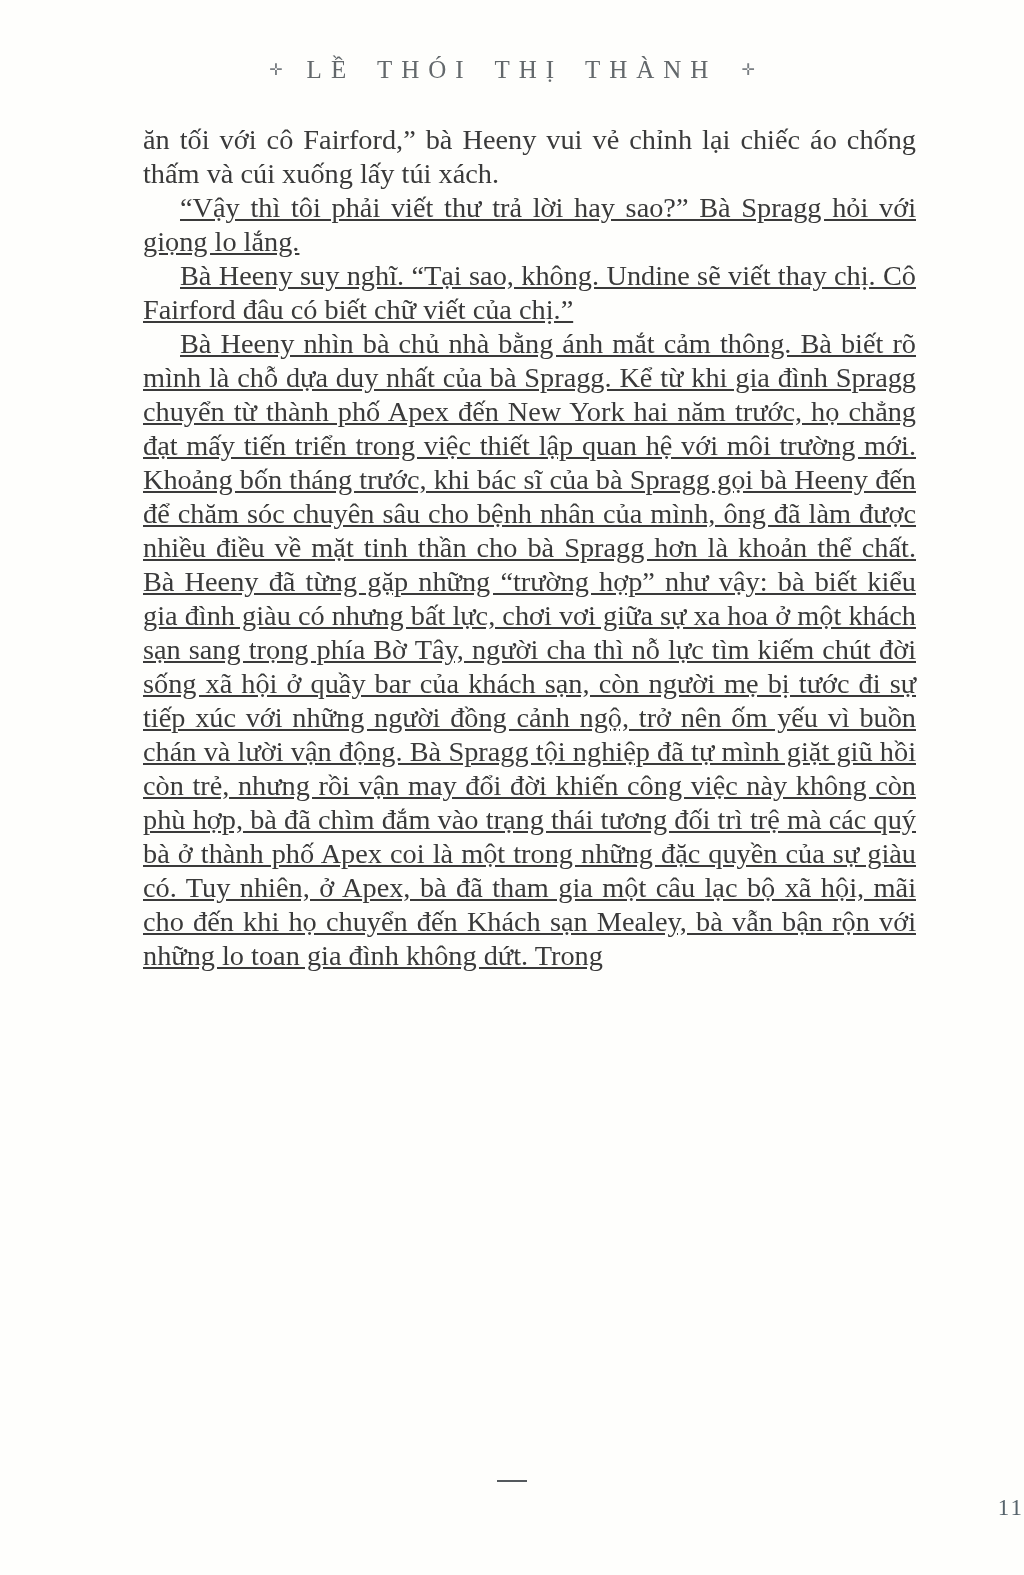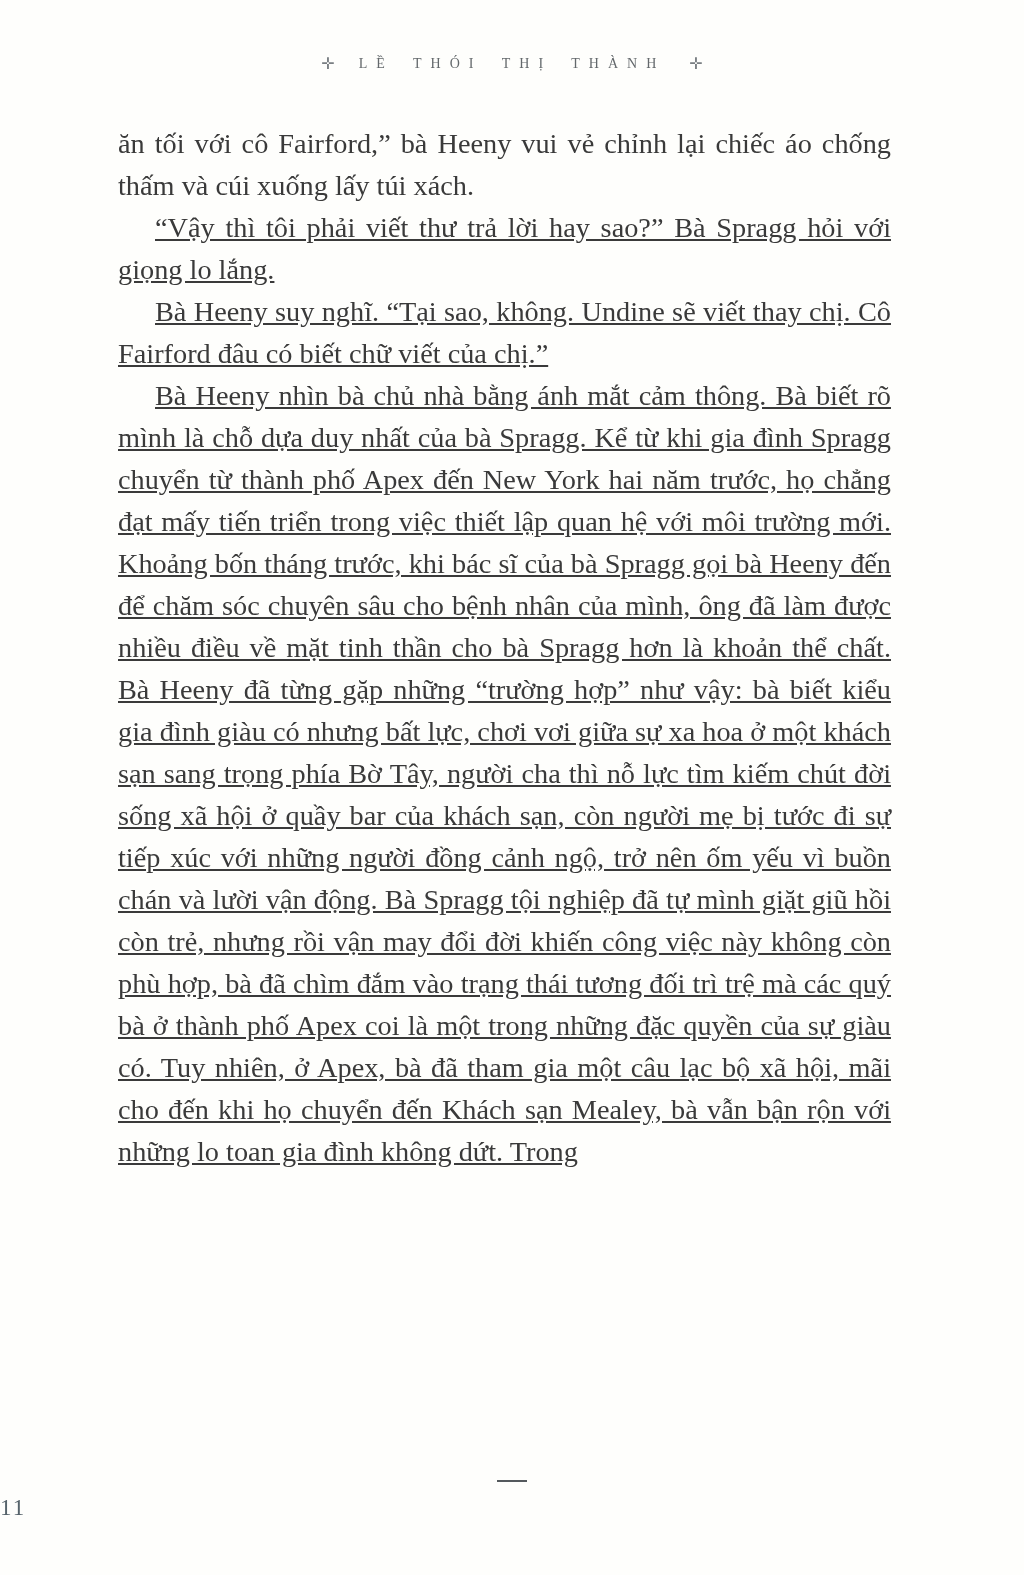--- a/index.html
+++ b/index.html
@@ -22,50 +22,50 @@
     top: 56px;
     left: 0;
     right: 0;
     display: flex;
     justify-content: center;
     align-items: center;
     gap: 24px;
     color: #6b7073;
   }
   .running-header .title {
-    font-size: 14px;
+    font-size: 25px;
     letter-spacing: 9px;
     word-spacing: 7px;
     color: #63686b;
     white-space: nowrap;
   }
   .running-header .orn {
     font-size: 16px;
     color: #7a7f83;
     line-height: 1;
   }
   .body-text {
     position: absolute;
     top: 123px;
-    left: 118px;
+    left: 143px;
     width: 773px;
     font-size: 28.3px;
-    line-height: 42px;
+    line-height: 34px;
     color: #3a3a3a;
     text-align: justify;
     text-justify: inter-word;
   }
   .body-text p { margin: 0; padding: 0; }
   .body-text p.indent { text-indent: 37px; text-decoration: underline; }
   .page-footer {
     position: absolute;
     left: 0;
     right: 0;
     top: 1480px;
-    text-align: left;
+    text-align: right;
   }
   .page-footer .rule {
     width: 30px;
     height: 2px;
     background: #54595d;
     margin: 0 auto 13px auto;
   }
   .page-footer .page-number {
     font-size: 23px;
     letter-spacing: 2px;

